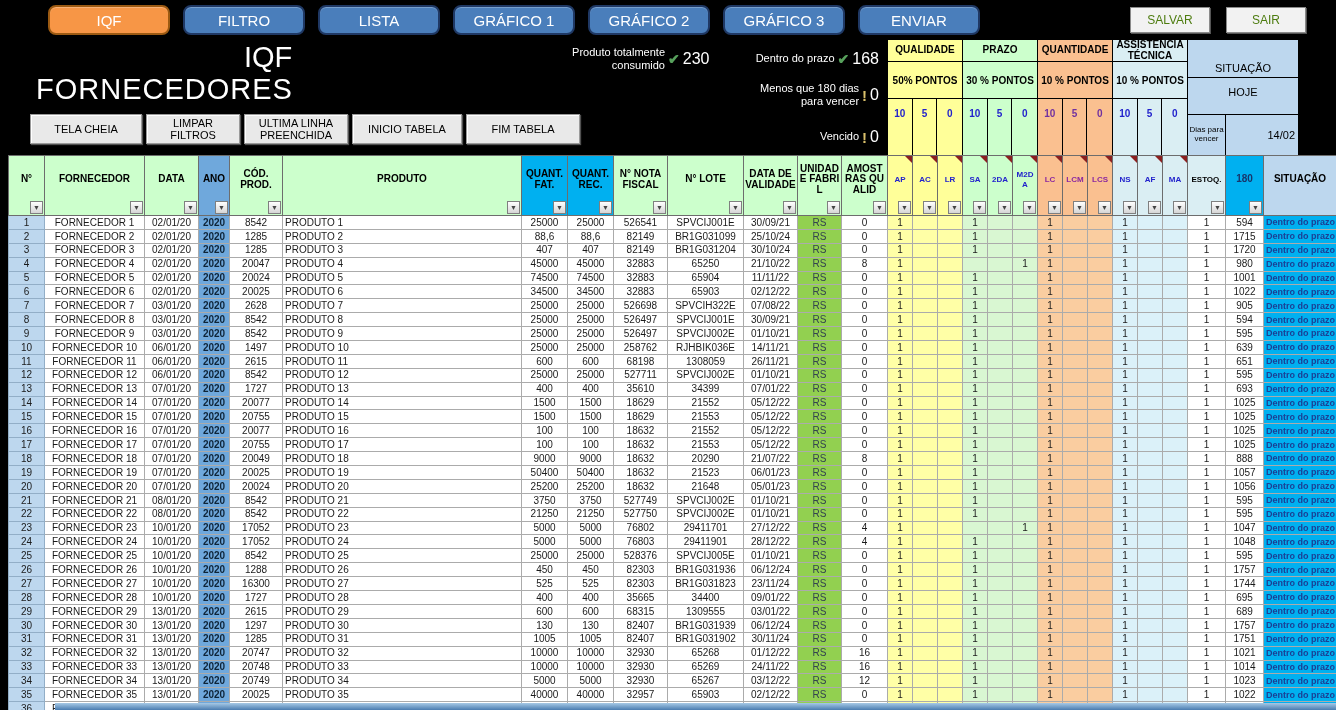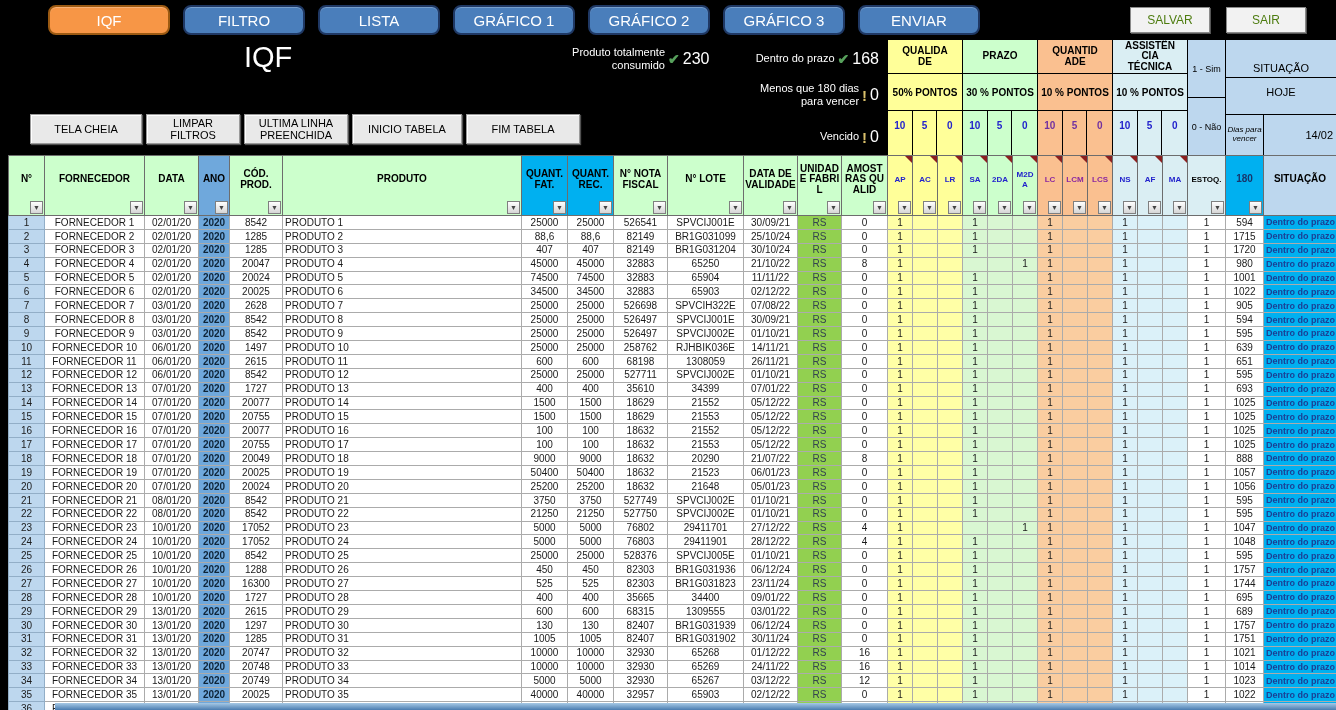--- a/index.html
+++ b/index.html
@@ -32,33 +32,33 @@
   .stat-d{right:4px;top:88px;}
   .sicon{font-weight:bold;font-size:14px;}
   .sicon.check{color:#57A15C;}
   .sicon.warn{color:#D9C06B;font-size:15px;}
   .sval{font-size:16px;}
 
   
   .cats{position:absolute;top:0;left:887px;width:449px;height:115px;display:flex;background:#000;}
   #catcols{display:flex;}
   .cat{width:75px;display:flex;flex-direction:column;border-left:1px solid #000;}
-  .cat-name{height:34px;display:flex;align-items:center;justify-content:center;text-align:center;font-size:10px;font-weight:bold;color:#000;line-height:1.05;border-bottom:1px solid #000;word-break:break-word;padding:0 11px;}
+  .cat-name{height:22px;display:flex;align-items:center;justify-content:center;text-align:center;font-size:10px;font-weight:bold;color:#000;line-height:1.05;border-bottom:1px solid #000;word-break:break-word;padding:0 3px;}
   .cat-points{height:37px;display:flex;align-items:center;justify-content:center;text-align:center;font-size:10px;font-weight:bold;color:#000;border-bottom:1px solid #000;line-height:1.1;}
   .cat-scores{flex:1;display:flex;}
   .cat-score{width:25px;text-align:center;padding-top:9px;font-size:10px;font-weight:bold;border-right:1px solid #000;}
   .cat-score:last-child{border-right:none;}
   .simnao{width:38px;background:#BDD7EE;border-left:1px solid #000;display:flex;flex-direction:column;font-size:9px;color:#000;}
   .simnao .half{flex:1;display:flex;align-items:center;justify-content:center;}
   .simnao .half:first-child{border-bottom:1px solid #000;}
   .sitblock{width:111px;background:#BDD7EE;border-left:1px solid #000;display:flex;flex-direction:column;color:#000;}
   .sit-title{height:38px;display:flex;align-items:flex-end;justify-content:center;font-size:11px;padding-bottom:3px;border-bottom:1px solid #000;}
   .sit-hoje{height:37px;display:flex;align-items:flex-end;justify-content:center;font-size:11px;padding-bottom:16px;border-bottom:1px solid #000;}
   .sit-bottom{flex:1;display:flex;}
-  .sit-dias{width:38px;border-right:1px solid #000;display:flex;align-items:center;justify-content:center;text-align:center;font-size:8px;line-height:1.1;font-style:italic;}
+  .sit-dias{width:38px;border-right:1px solid #000;display:flex;align-items:center;justify-content:center;text-align:center;font-size:8px;line-height:1.1;}
   .sit-date{flex:1;display:flex;align-items:center;justify-content:flex-end;padding-right:3px;font-size:11px;overflow:hidden;}
 
   
   table.grid{position:absolute;top:115px;left:8px;width:1328px;border-collapse:collapse;table-layout:fixed;background:#fff;}
   .grid th{height:60px;background:#CCFFCC;border:1px solid #6d6d6d;font-size:10px;font-weight:bold;color:#000;text-align:center;vertical-align:middle;position:relative;padding:0 1px 12px 1px;line-height:1.05;overflow:hidden;}
   .grid th.h-ano{background:#6FA8DC;}
   .grid th.h-qblue{background:#00B0F0;}
   .grid th.h-bw{word-break:break-all;}
   .grid th.h-sc{font-size:8px;color:#2222CC;word-break:break-all;line-height:1.2;}
   .grid th.h-yel{background:#FFFF99;}
@@ -101,20 +101,21 @@
     <div class="tabbar-right" id="winbtns">
         <div class="winbtn">SALVAR</div>
         <div class="winbtn">SAIR</div>
       </div>
   </div>
 
   <div class="sheet">
     <div class="header-left">
       <div class="title">
         <div class="t1">IQF</div>
+        <div class="t2">FORNECEDORES</div>
       </div>
       <div class="toolbar" id="toolbar">
           <div class="tbtn">TELA CHEIA</div>
           <div class="tbtn">LIMPAR FILTROS</div>
           <div class="tbtn">ULTIMA LINHA PREENCHIDA</div>
           <div class="tbtn">INICIO TABELA</div>
           <div class="tbtn">FIM TABELA</div>
         </div>
       <div class="stats">
         <div class="stat stat-a">
@@ -172,24 +173,20 @@
           <div class="cat" style="background: rgb(218, 238, 243);">
             <div class="cat-name">ASSISTÊNCIA TÉCNICA</div>
             <div class="cat-points">10 % PONTOS</div>
             <div class="cat-scores">
               <div class="cat-score" style="color: rgb(34, 34, 204);">10</div>
               <div class="cat-score" style="color: rgb(34, 34, 204);">5</div>
               <div class="cat-score" style="color: rgb(34, 34, 204);">0</div>
             </div>
           </div>
         </div>
-      <div class="simnao">
-        <div class="half">1 - Sim</div>
-        <div class="half">0 - Não</div>
-      </div>
       <div class="sitblock">
         <div class="sit-title">SITUAÇÃO</div>
         <div class="sit-hoje">HOJE</div>
         <div class="sit-bottom">
           <div class="sit-dias">Dias para vencer</div>
           <div class="sit-date">14/02</div>
         </div>
       </div>
     </div>
 

